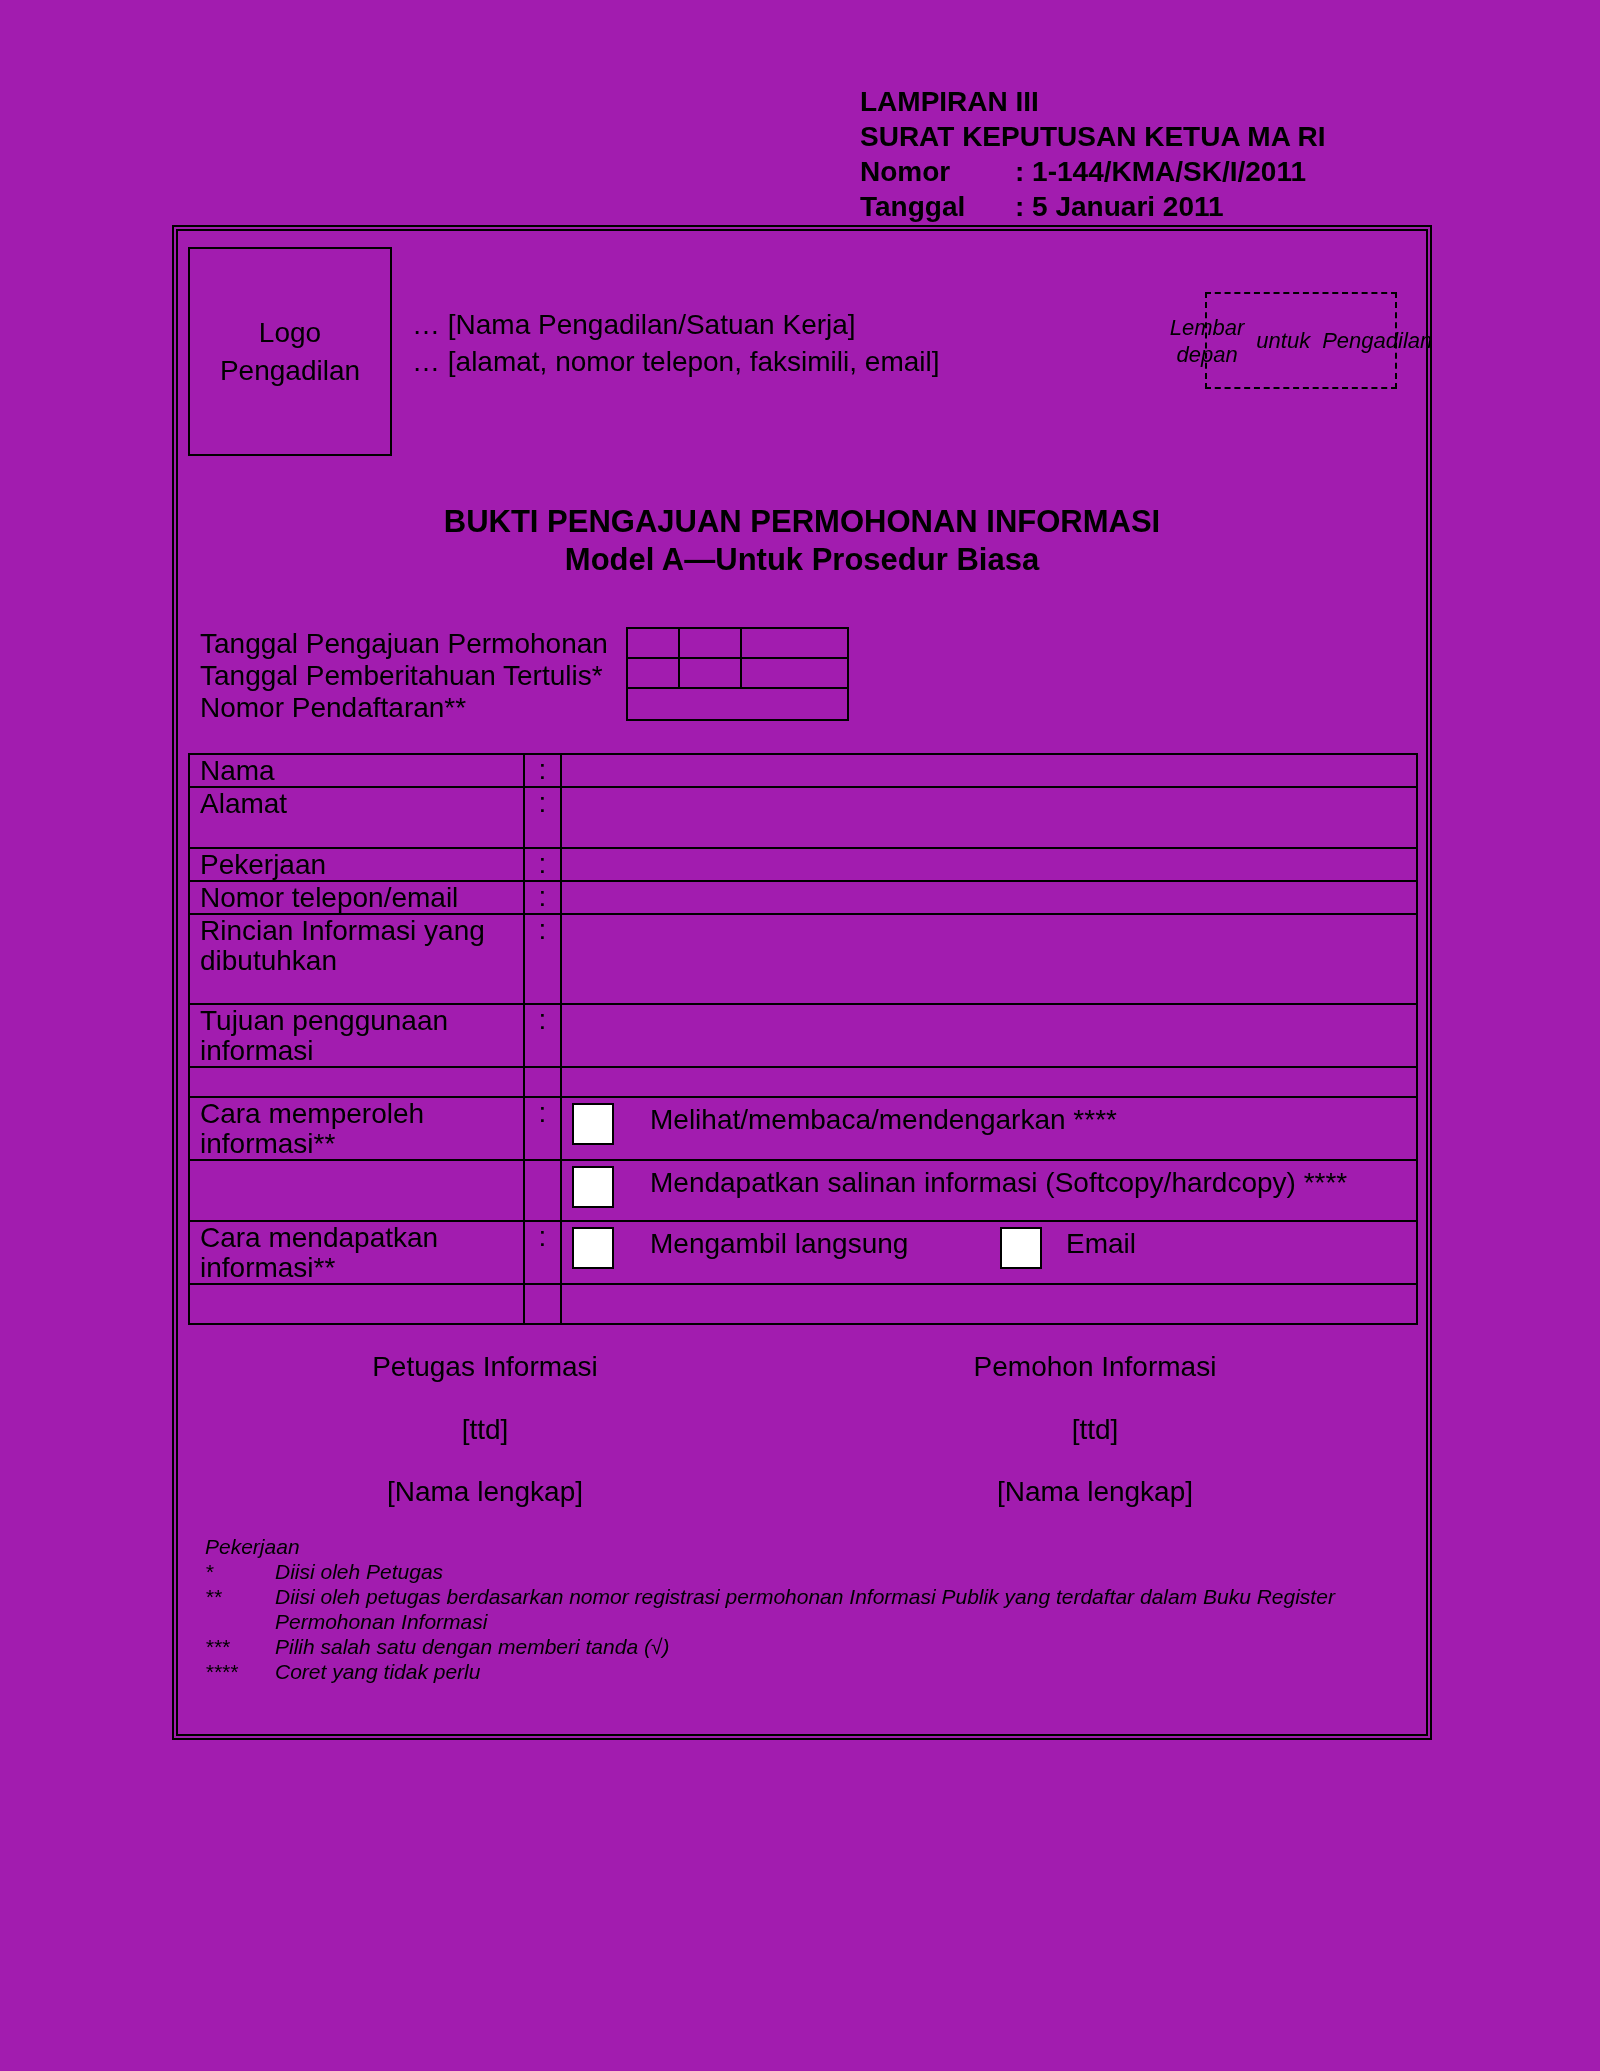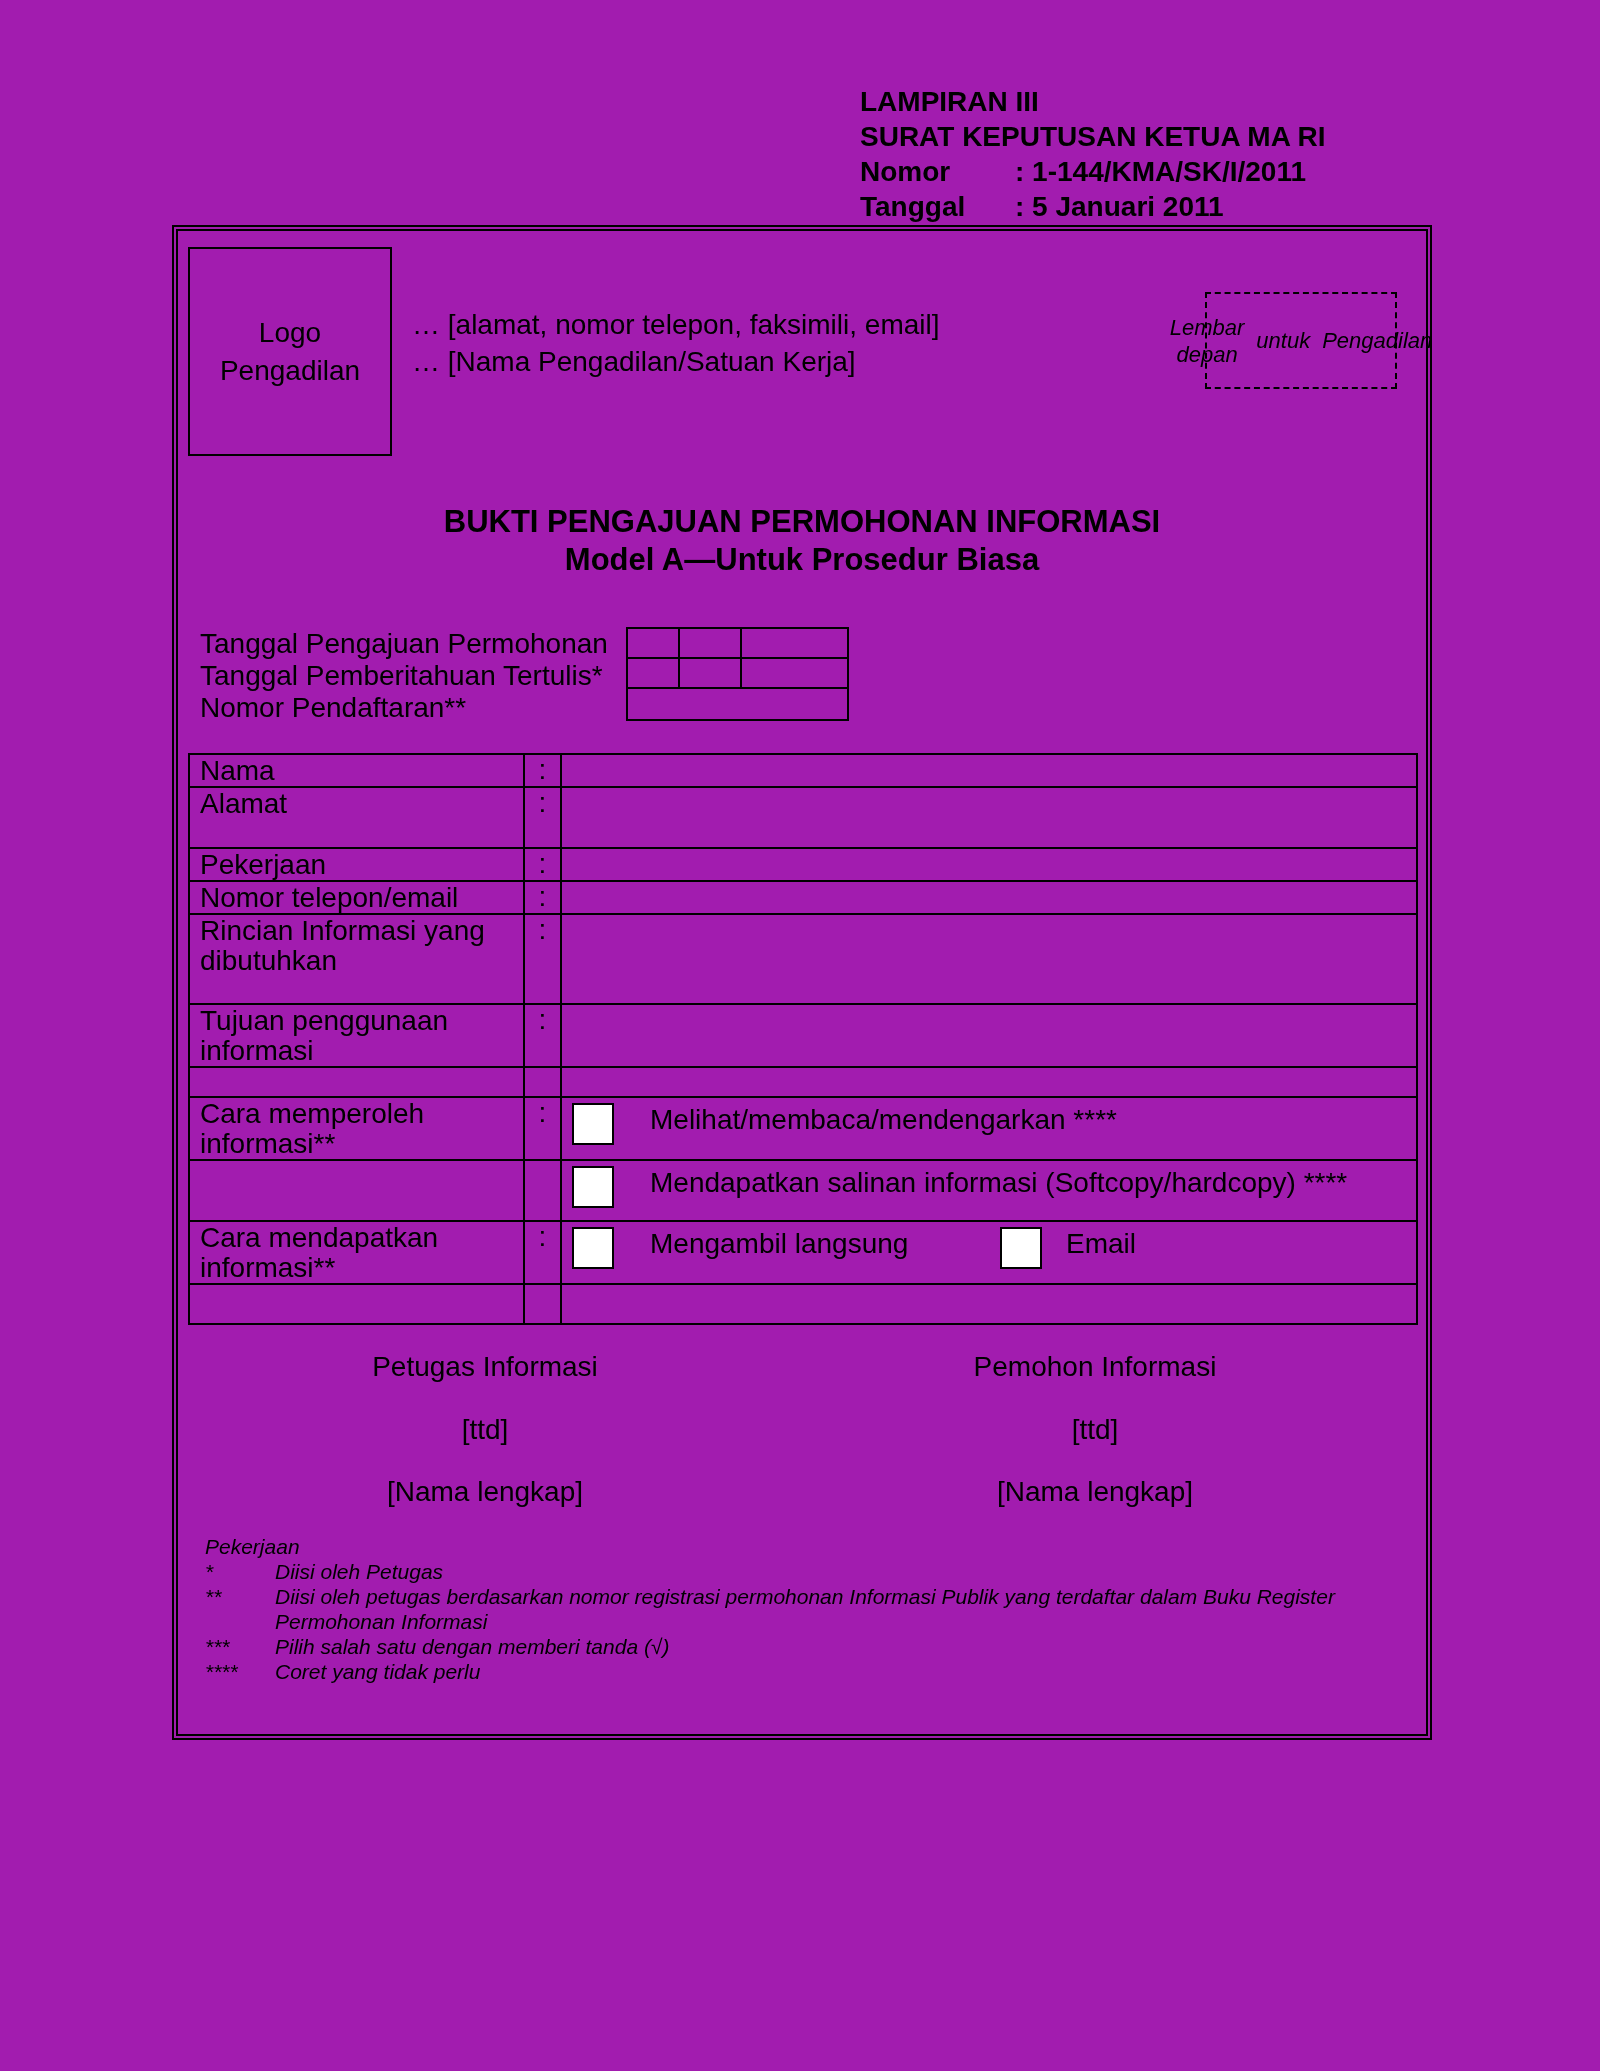--- a/index.html
+++ b/index.html
@@ -82,22 +82,22 @@
     </div>
   </div>
 
   <div class="abs frame"></div>
 
   <div class="abs logo-box">
     <div>Logo</div>
     <div>Pengadilan</div>
   </div>
   <div class="abs letterhead">
+    <div>… [Nama Pengadilan/Satuan Kerja]</div>
     <div>… [alamat, nomor telepon, faksimili, email]</div>
-    <div>… [Nama Pengadilan/Satuan Kerja]</div>
   </div>
   <div class="abs corner-note">
     <div>Lembar depan</div>
     <div>untuk</div>
     <div>Pengadilan</div>
   </div>
 
   <div class="abs date-labels">
     <div>Tanggal Pengajuan Permohonan</div>
     <div>Tanggal Pemberitahuan Tertulis*</div>

